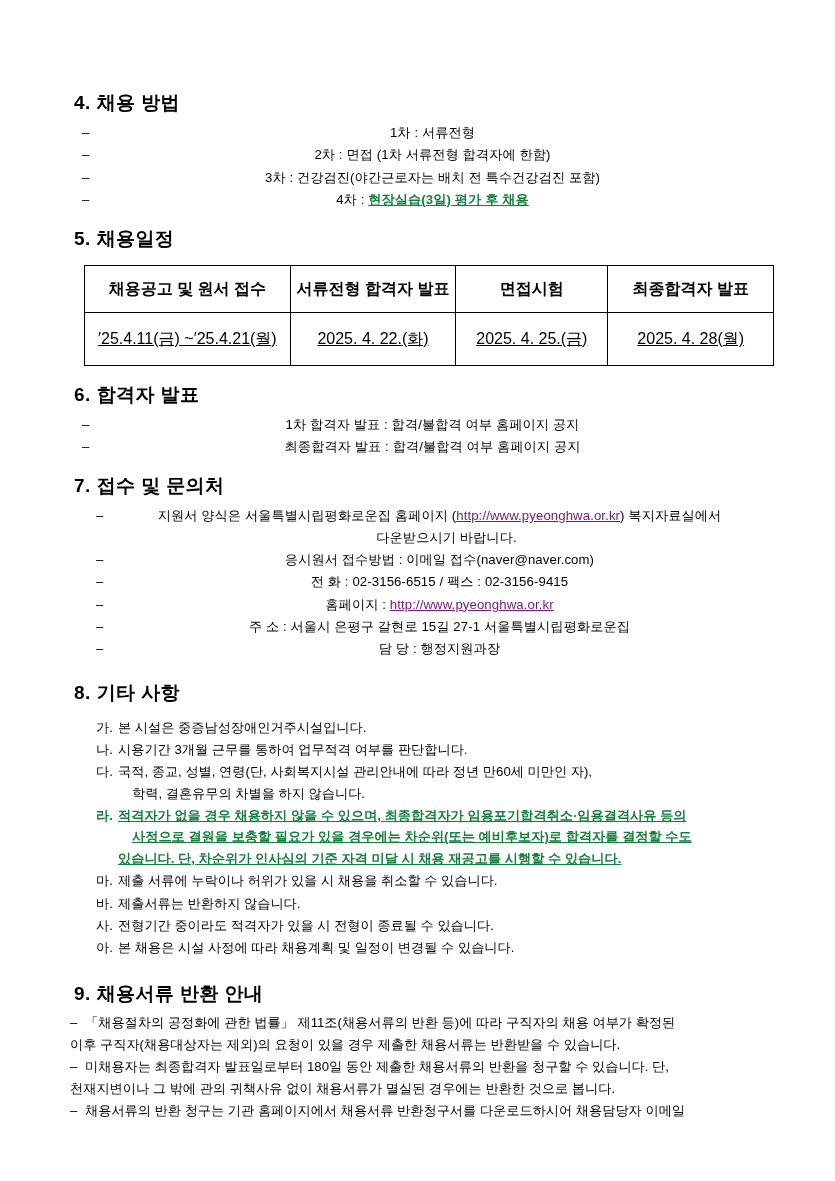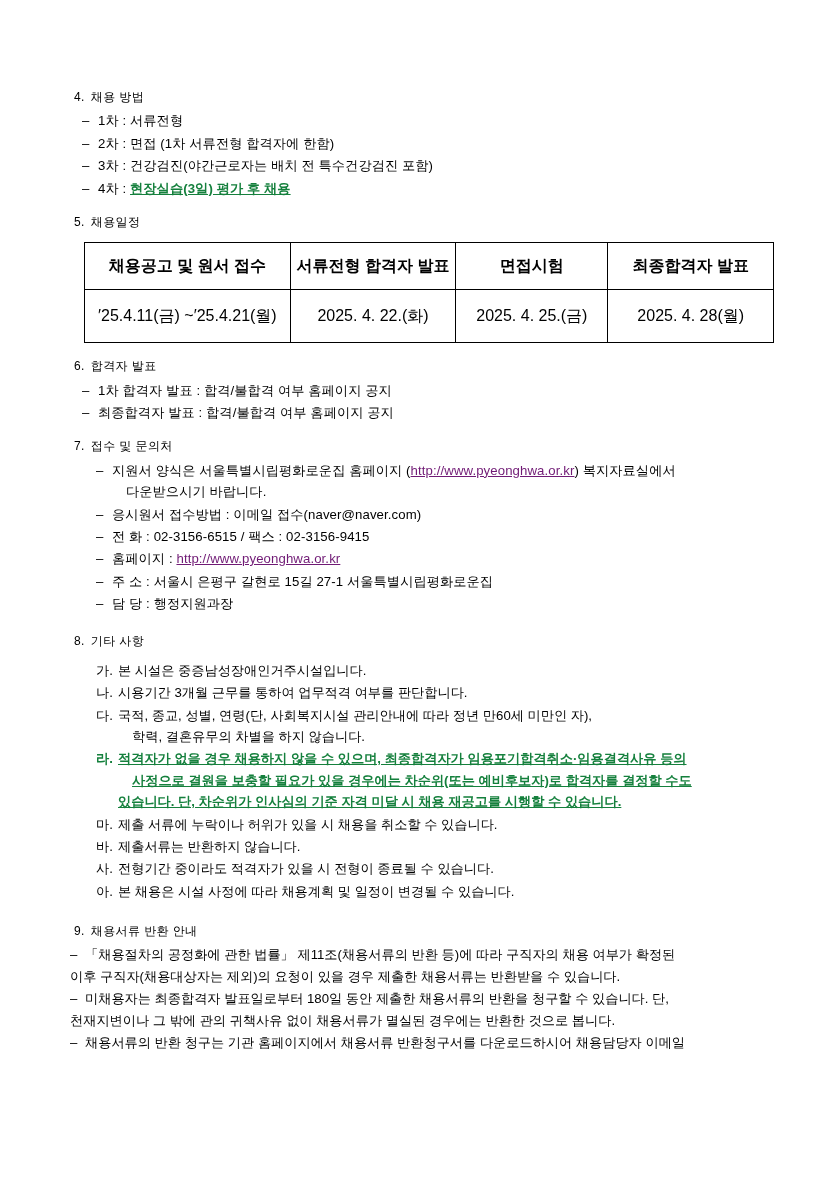--- a/index.html
+++ b/index.html
@@ -16,33 +16,34 @@
     width: 835px;
     height: 1181px;
     margin: 0 auto;
     background: #ffffff;
     box-sizing: border-box;
     padding: 88px 68px 20px 68px;
     font-size: 13.2px;
     line-height: 1.62;
   }
   .sec-title {
-    font-weight: normal;
-    font-size: 12px;
+    font-weight: bold;
+    font-size: 19px;
     letter-spacing: 0.4px;
     margin: 0 0 3px 6px;
   }
   .sec-title .num { margin-right: 6px; }
   .block { margin-bottom: 14px; }
   .dash-list { margin: 0 0 0 14px; padding: 0; list-style: none; }
   .dash-list li {
     position: relative;
     padding-left: 16px;
     margin-bottom: 1px;
     letter-spacing: 0.1px;
+    text-align: center;
   }
   .dash-list li:before {
     content: "–";
     position: absolute;
     left: 0;
     top: 0;
   }
   .bold { font-weight: bold; }
   .red-bold-underline {
     color: #15803d;
@@ -62,21 +63,21 @@
   table.schedule th, table.schedule td {
     border: 1px solid #000000;
     text-align: center;
     font-size: 16px;
     padding: 9px 2px;
   }
   table.schedule th {
     font-weight: bold;
     padding: 10px 2px;
   }
-  table.schedule td { padding: 13px 10px; }
+  table.schedule td { padding: 13px 10px; text-decoration: underline; }
   .col1 { width: 30%; }
   .col2 { width: 24%; }
   .col3 { width: 22%; }
   .col4 { width: 24%; }
   .note-list { margin: 6px 0 0 22px; }
   .note-list li { margin-bottom: 1px; }
   .ko-list { margin: 0 0 0 28px; padding: 0; list-style: none; }
   .ko-list > li {
     position: relative;
     padding-left: 22px;

